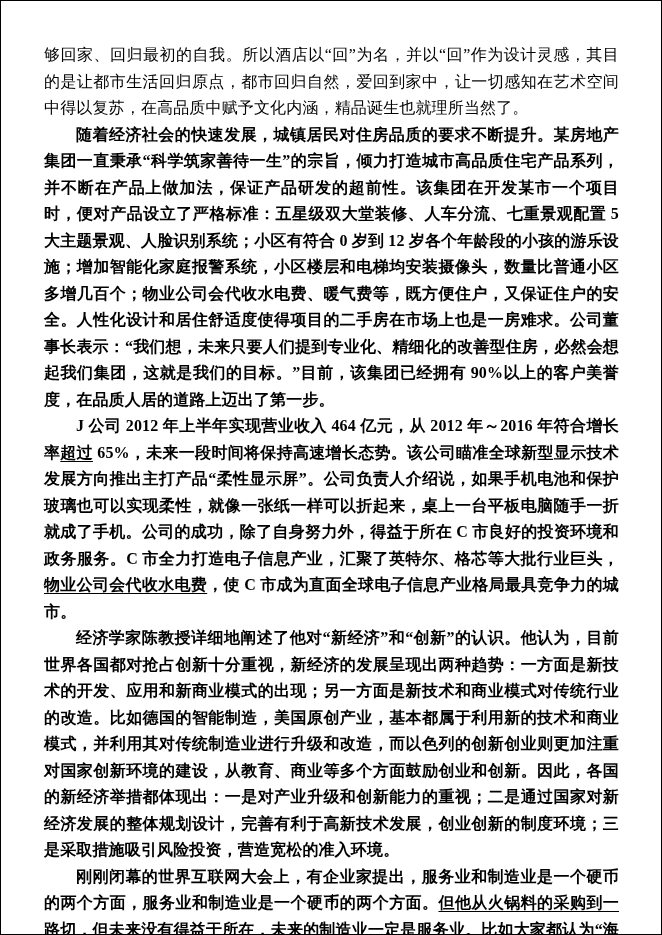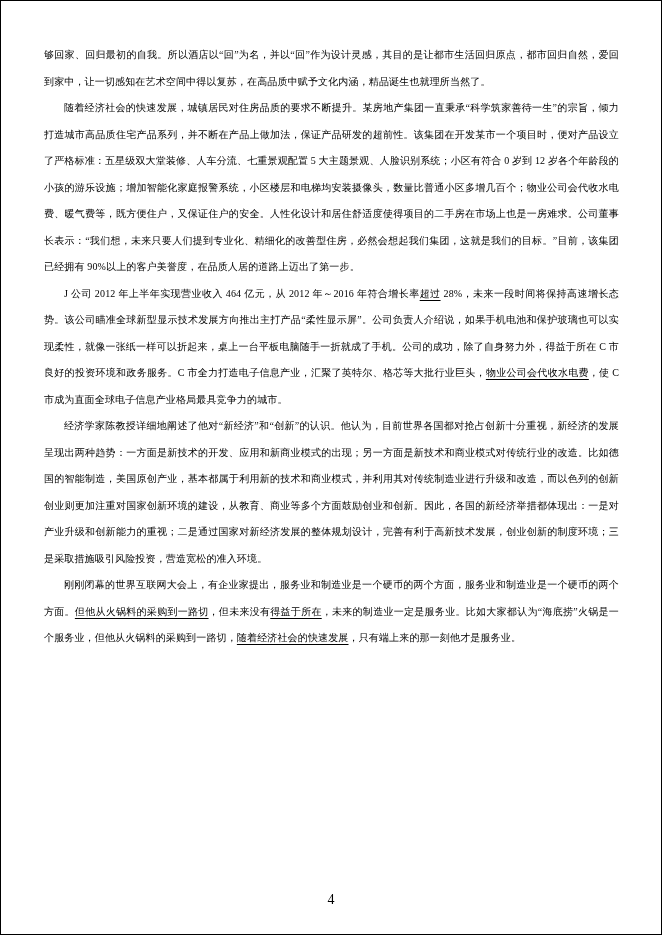--- a/index.html
+++ b/index.html
@@ -19,29 +19,30 @@
     color: #000000;
   }
   .doc-body {
     position: absolute;
     top: 41px;
     left: 43px;
     right: 42px;
   }
   p.para {
     margin: 0;
-    font-size: 10px;
+    font-size: 16px;
     line-height: 26.5px;
     letter-spacing: 0.15px;
     text-align: justify;
     word-break: break-all;
     color: #000000;
   }
   p.para.indent {
     text-indent: 2em;
+    font-weight: bold;
   }
   .u {
     text-decoration: underline;
     text-underline-offset: 3px;
   }
   .page-number {
     position: absolute;
     bottom: 26px;
     left: 0;
     right: 0;
@@ -52,18 +53,18 @@
     color: #000000;
   }
 </style>
 </head>
 <body>
 
 <div class="page">
   <div class="doc-body">
       <p class="para"><span>够回家、回归最初的自我。所以酒店以“回”为名，并以“回”作为设计灵感，其目的是让都市生活回归原点，都市回归自然，爱回到家中，让一切感知在艺术空间中得以复苏，在高品质中赋予文化内涵，精品诞生也就理所当然了。</span></p>
       <p class="para indent"><span>随着经济社会的快速发展，城镇居民对住房品质的要求不断提升。某房地产集团一直秉承“科学筑家善待一生”的宗旨，倾力打造城市高品质住宅产品系列，并不断在产品上做加法，保证产品研发的超前性。该集团在开发某市一个项目时，便对产品设立了严格标准：五星级双大堂装修、人车分流、七重景观配置 5 大主题景观、人脸识别系统；小区有符合 0 岁到 12 岁各个年龄段的小孩的游乐设施；增加智能化家庭报警系统，小区楼层和电梯均安装摄像头，数量比普通小区多增几百个；物业公司会代收水电费、暖气费等，既方便住户，又保证住户的安全。人性化设计和居住舒适度使得项目的二手房在市场上也是一房难求。公司董事长表示：“我们想，未来只要人们提到专业化、精细化的改善型住房，必然会想起我们集团，这就是我们的目标。”目前，该集团已经拥有 90%以上的客户美誉度，在品质人居的道路上迈出了第一步。</span></p>
-      <p class="para indent"><span>J 公司 2012 年上半年实现营业收入 464 亿元，从 2012 年～2016 年符合增长率</span><span class="u">超过</span><span> 28%，未来一段时间将保持高速增长态势。该公司瞄准全球新型显示技术发展方向推出主打产品“柔性显示屏”。公司负责人介绍说，如果手机电池和保护玻璃也可以实现柔性，就像一张纸一样可以折起来，桌上一台平板电脑随手一折就成了手机。公司的成功，除了自身努力外，得益于所在 C 市良好的投资环境和政务服务。C 市全力打造电子信息产业，汇聚了英特尔、格芯等大批行业巨头，</span><span class="u">物业公司会代收水电费</span><span>，使 C 市成为直面全球电子信息产业格局最具竞争力的城市。</span></p>
+      <p class="para indent"><span>J 公司 2012 年上半年实现营业收入 464 亿元，从 2012 年～2016 年符合增长率</span><span class="u">超过</span><span> 65%，未来一段时间将保持高速增长态势。该公司瞄准全球新型显示技术发展方向推出主打产品“柔性显示屏”。公司负责人介绍说，如果手机电池和保护玻璃也可以实现柔性，就像一张纸一样可以折起来，桌上一台平板电脑随手一折就成了手机。公司的成功，除了自身努力外，得益于所在 C 市良好的投资环境和政务服务。C 市全力打造电子信息产业，汇聚了英特尔、格芯等大批行业巨头，</span><span class="u">物业公司会代收水电费</span><span>，使 C 市成为直面全球电子信息产业格局最具竞争力的城市。</span></p>
       <p class="para indent"><span>经济学家陈教授详细地阐述了他对“新经济”和“创新”的认识。他认为，目前世界各国都对抢占创新十分重视，新经济的发展呈现出两种趋势：一方面是新技术的开发、应用和新商业模式的出现；另一方面是新技术和商业模式对传统行业的改造。比如德国的智能制造，美国原创产业，基本都属于利用新的技术和商业模式，并利用其对传统制造业进行升级和改造，而以色列的创新创业则更加注重对国家创新环境的建设，从教育、商业等多个方面鼓励创业和创新。因此，各国的新经济举措都体现出：一是对产业升级和创新能力的重视；二是通过国家对新经济发展的整体规划设计，完善有利于高新技术发展，创业创新的制度环境；三是采取措施吸引风险投资，营造宽松的准入环境。</span></p>
       <p class="para indent"><span>刚刚闭幕的世界互联网大会上，有企业家提出，服务业和制造业是一个硬币的两个方面，服务业和制造业是一个硬币的两个方面。</span><span class="u">但他从火锅料的采购到一路切</span><span>，但未来没有</span><span class="u">得益于所在</span><span>，未来的制造业一定是服务业。比如大家都认为“海底捞”火锅是一个服务业，但他从火锅料的采购到一路切，</span><span class="u">随着经济社会的快速发展</span><span>，只有端上来的那一刻他才是服务业。</span></p>
     </div>
   <div class="page-number">4</div>
 </div>
 
 </body></html>

